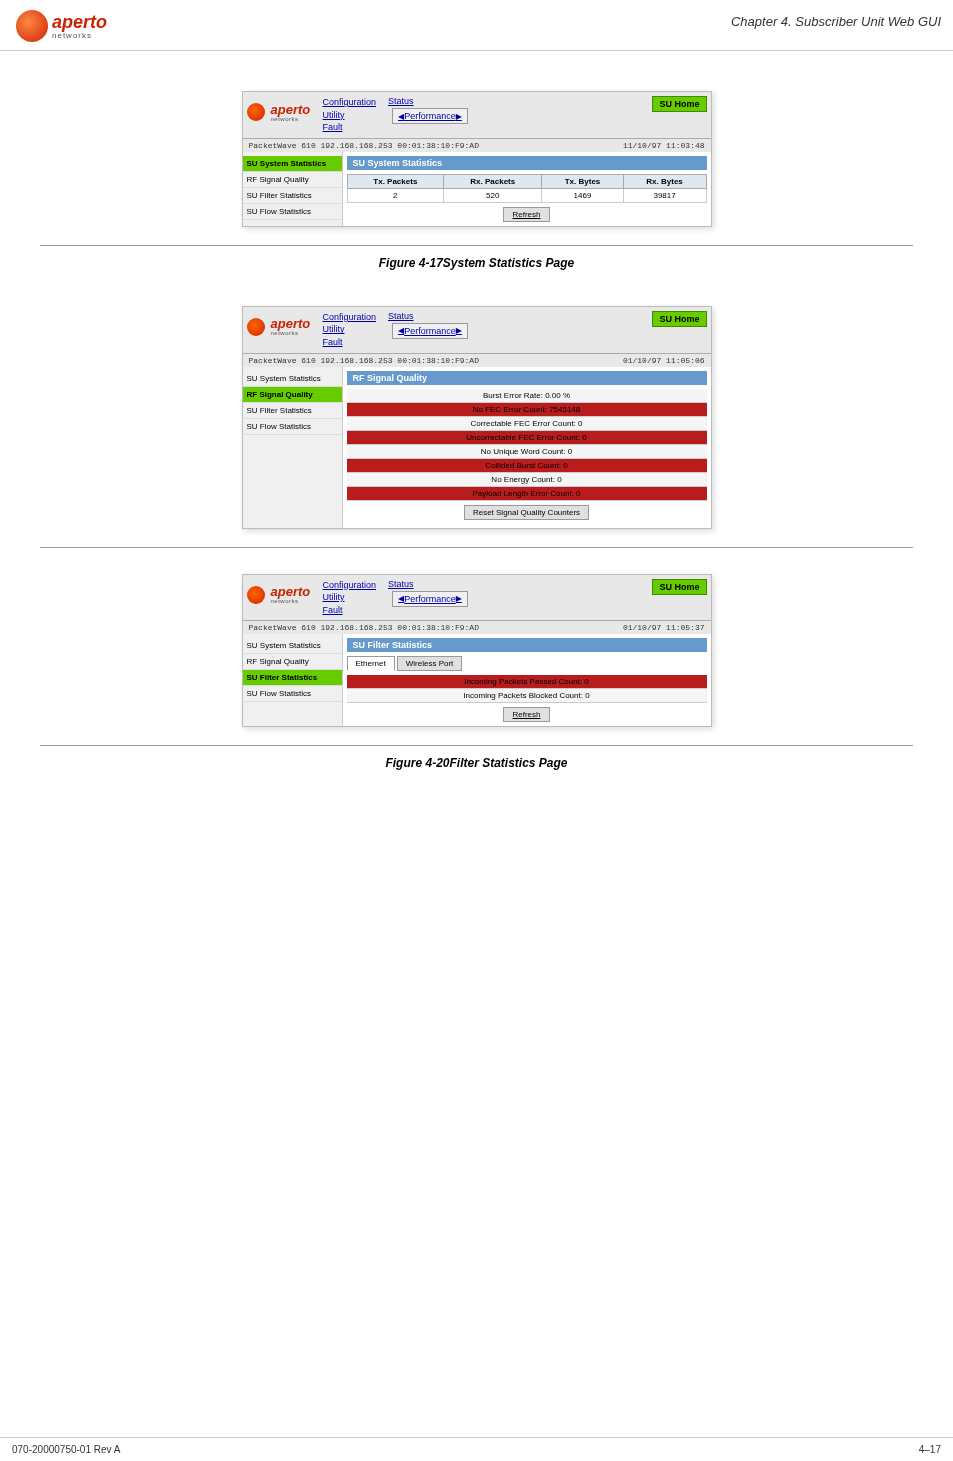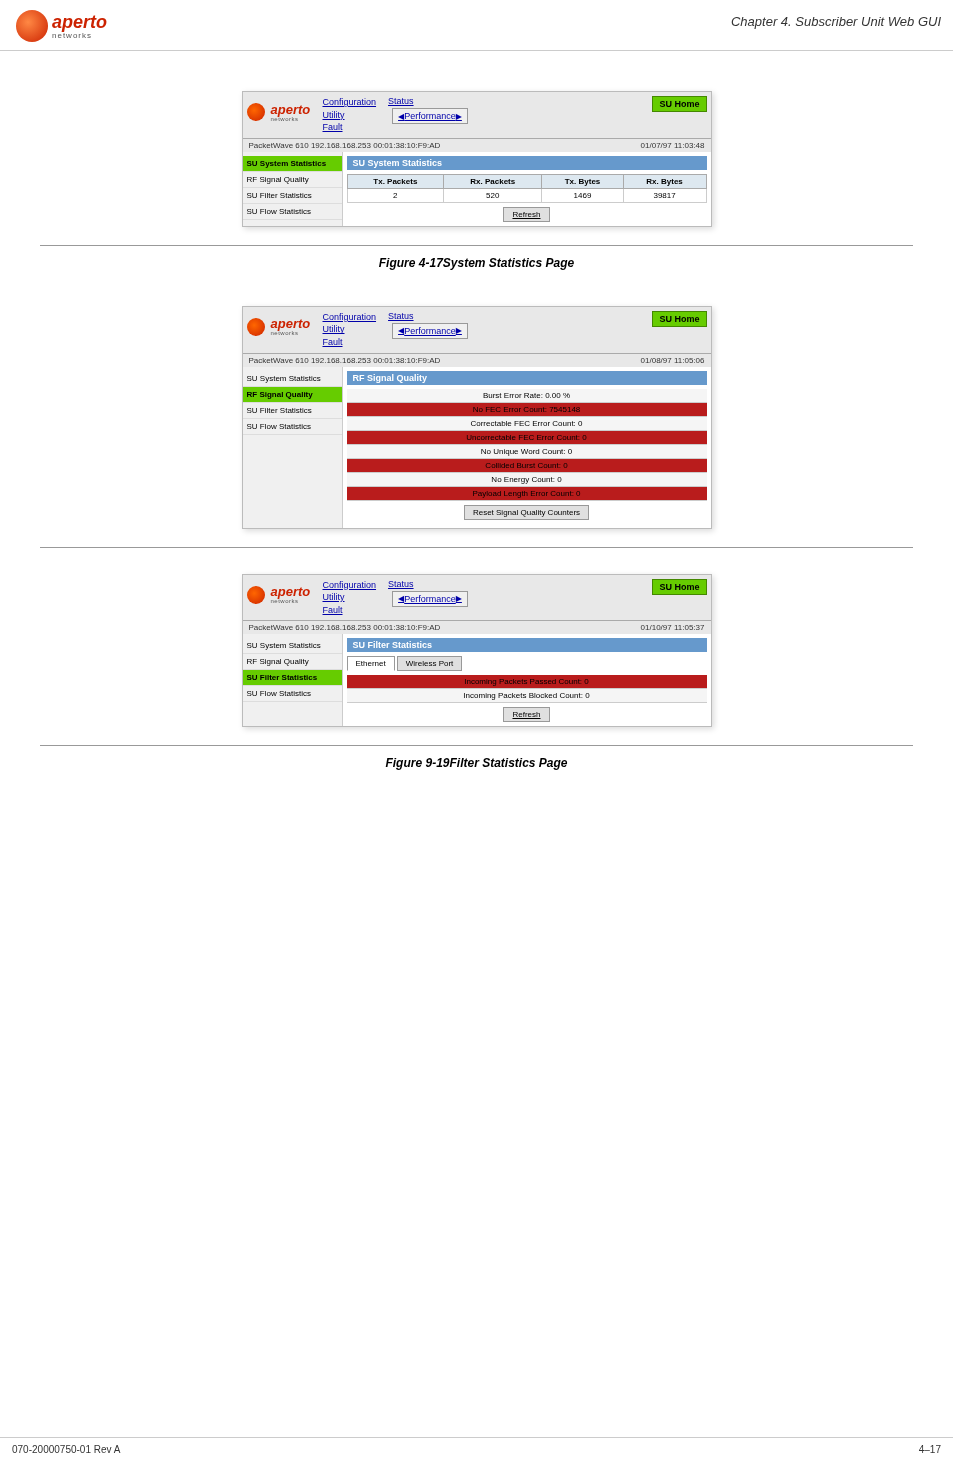--- a/index.html
+++ b/index.html
@@ -94,20 +94,21 @@
       top: 4px;
     }
 
     .ss-info-bar {
       background: #e8e8e8;
       padding: 2px 6px;
       font-size: 8px;
       color: #333;
       display: flex;
       justify-content: space-between;
+      font-family: Liberation Mono, monospace;
     }
 
     .ss-body {
       display: flex;
       background: #fff;
     }
 
     .ss-sidebar {
       width: 100px;
       background: #f0f0f0;
@@ -344,21 +345,21 @@
             <span style="font-size:8px;">◀ </span>
             <span>Performance</span>
             <span style="font-size:8px;"> ▶</span>
           </div>
         </div>
         <div class="ss-su-home">SU Home</div>
       </div>
 
       <div class="ss-info-bar">
         <span>PacketWave 610   192.168.168.253   00:01:38:10:F9:AD</span>
-        <span>01/07/97   11:03:48</span>
+        <span>11/10/97   11:03:48</span>
       </div>
 
       <div class="ss-body">
         <div class="ss-sidebar">
           <div class="ss-sidebar-item active">SU System Statistics</div>
           <div class="ss-sidebar-item">RF Signal Quality</div>
           <div class="ss-sidebar-item">SU Filter Statistics</div>
           <div class="ss-sidebar-item">SU Flow Statistics</div>
         </div>
         <div class="ss-main">
@@ -410,21 +411,21 @@
             <span style="font-size:8px;">◀ </span>
             <span>Performance</span>
             <span style="font-size:8px;"> ▶</span>
           </div>
         </div>
         <div class="ss-su-home">SU Home</div>
       </div>
 
       <div class="ss-info-bar">
         <span>PacketWave 610   192.168.168.253   00:01:38:10:F9:AD</span>
-        <span>01/08/97   11:05:06</span>
+        <span>01/10/97   11:05:06</span>
       </div>
 
       <div class="ss-body">
         <div class="ss-sidebar">
           <div class="ss-sidebar-item">SU System Statistics</div>
           <div class="ss-sidebar-item active">RF Signal Quality</div>
           <div class="ss-sidebar-item">SU Filter Statistics</div>
           <div class="ss-sidebar-item">SU Flow Statistics</div>
         </div>
         <div class="ss-main">
@@ -488,21 +489,21 @@
             <button class="ss-tab">Wireless Port</button>
           </div>
           <div class="ss-data-row">Incoming Packets Passed Count: 0</div>
           <div class="ss-data-row">Incoming Packets Blocked Count: 0</div>
           <button class="ss-refresh-btn" style="margin-top:4px;">Refresh</button>
         </div>
       </div>
     </div>
     <div class="figure-divider"></div>
     <div class="figure-caption">
-      <span class="fig-label">Figure 9-19</span>
+      <span class="fig-label">Figure 4-20</span>
       <span class="fig-title">Filter Statistics Page</span>
     </div>
   </div>
 
 </div>
 
 <div class="page-footer">
   <span>070-20000750-01 Rev A</span>
   <span>4–17</span>
 </div>

